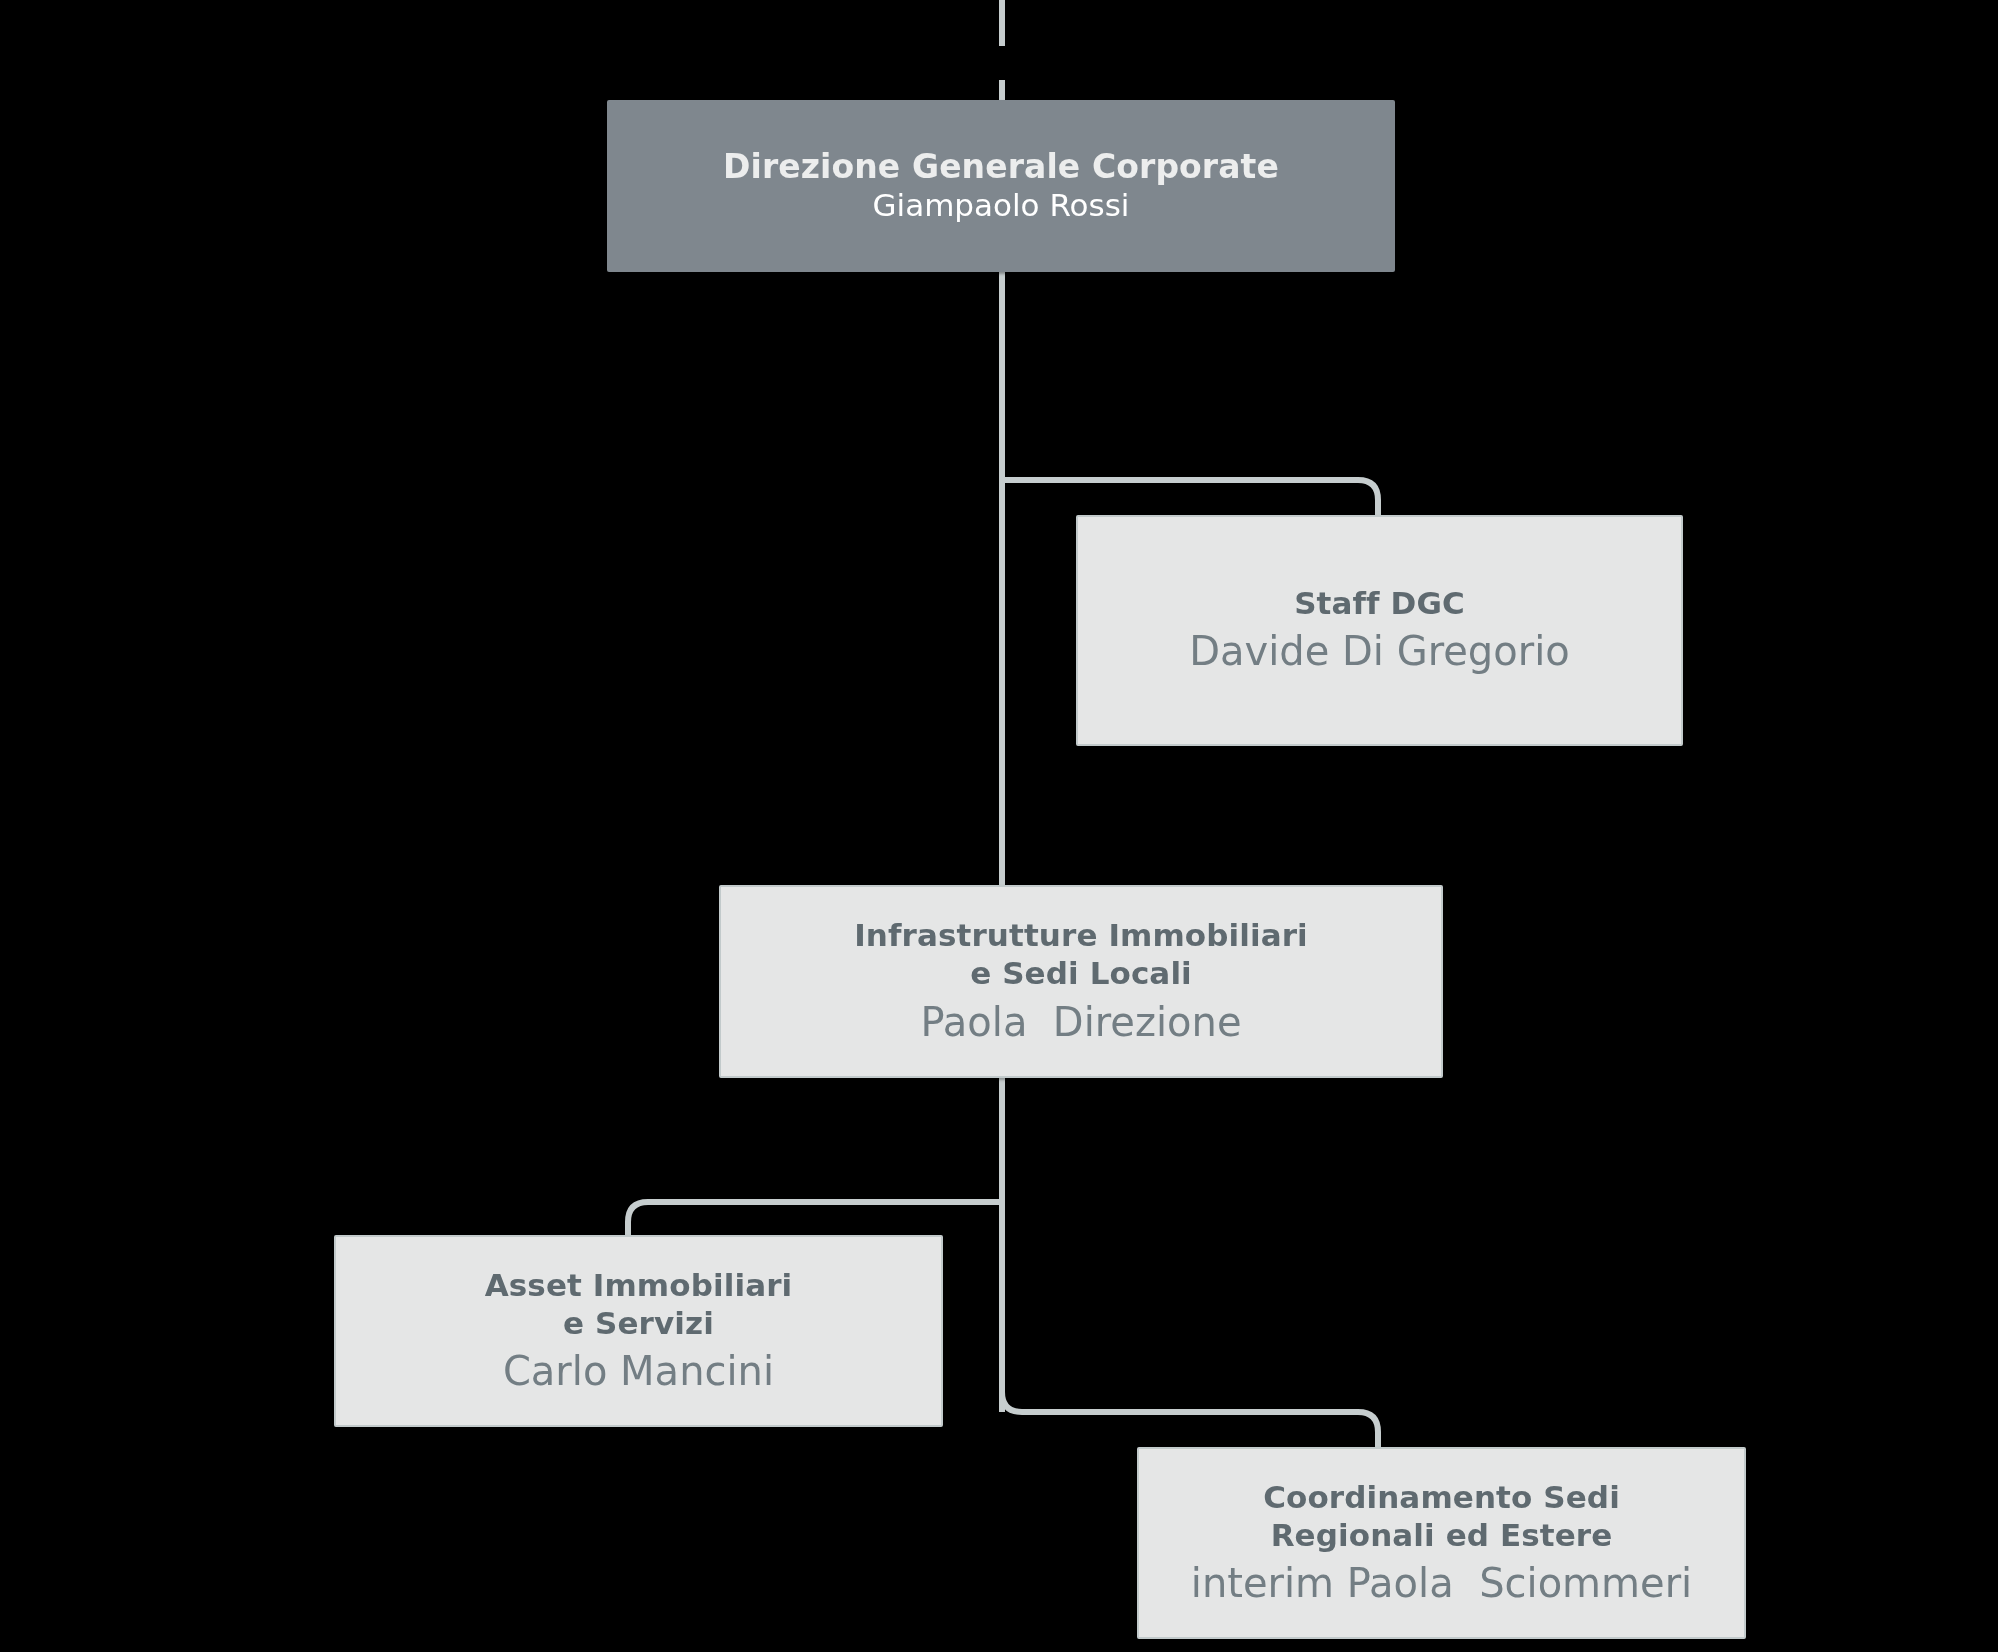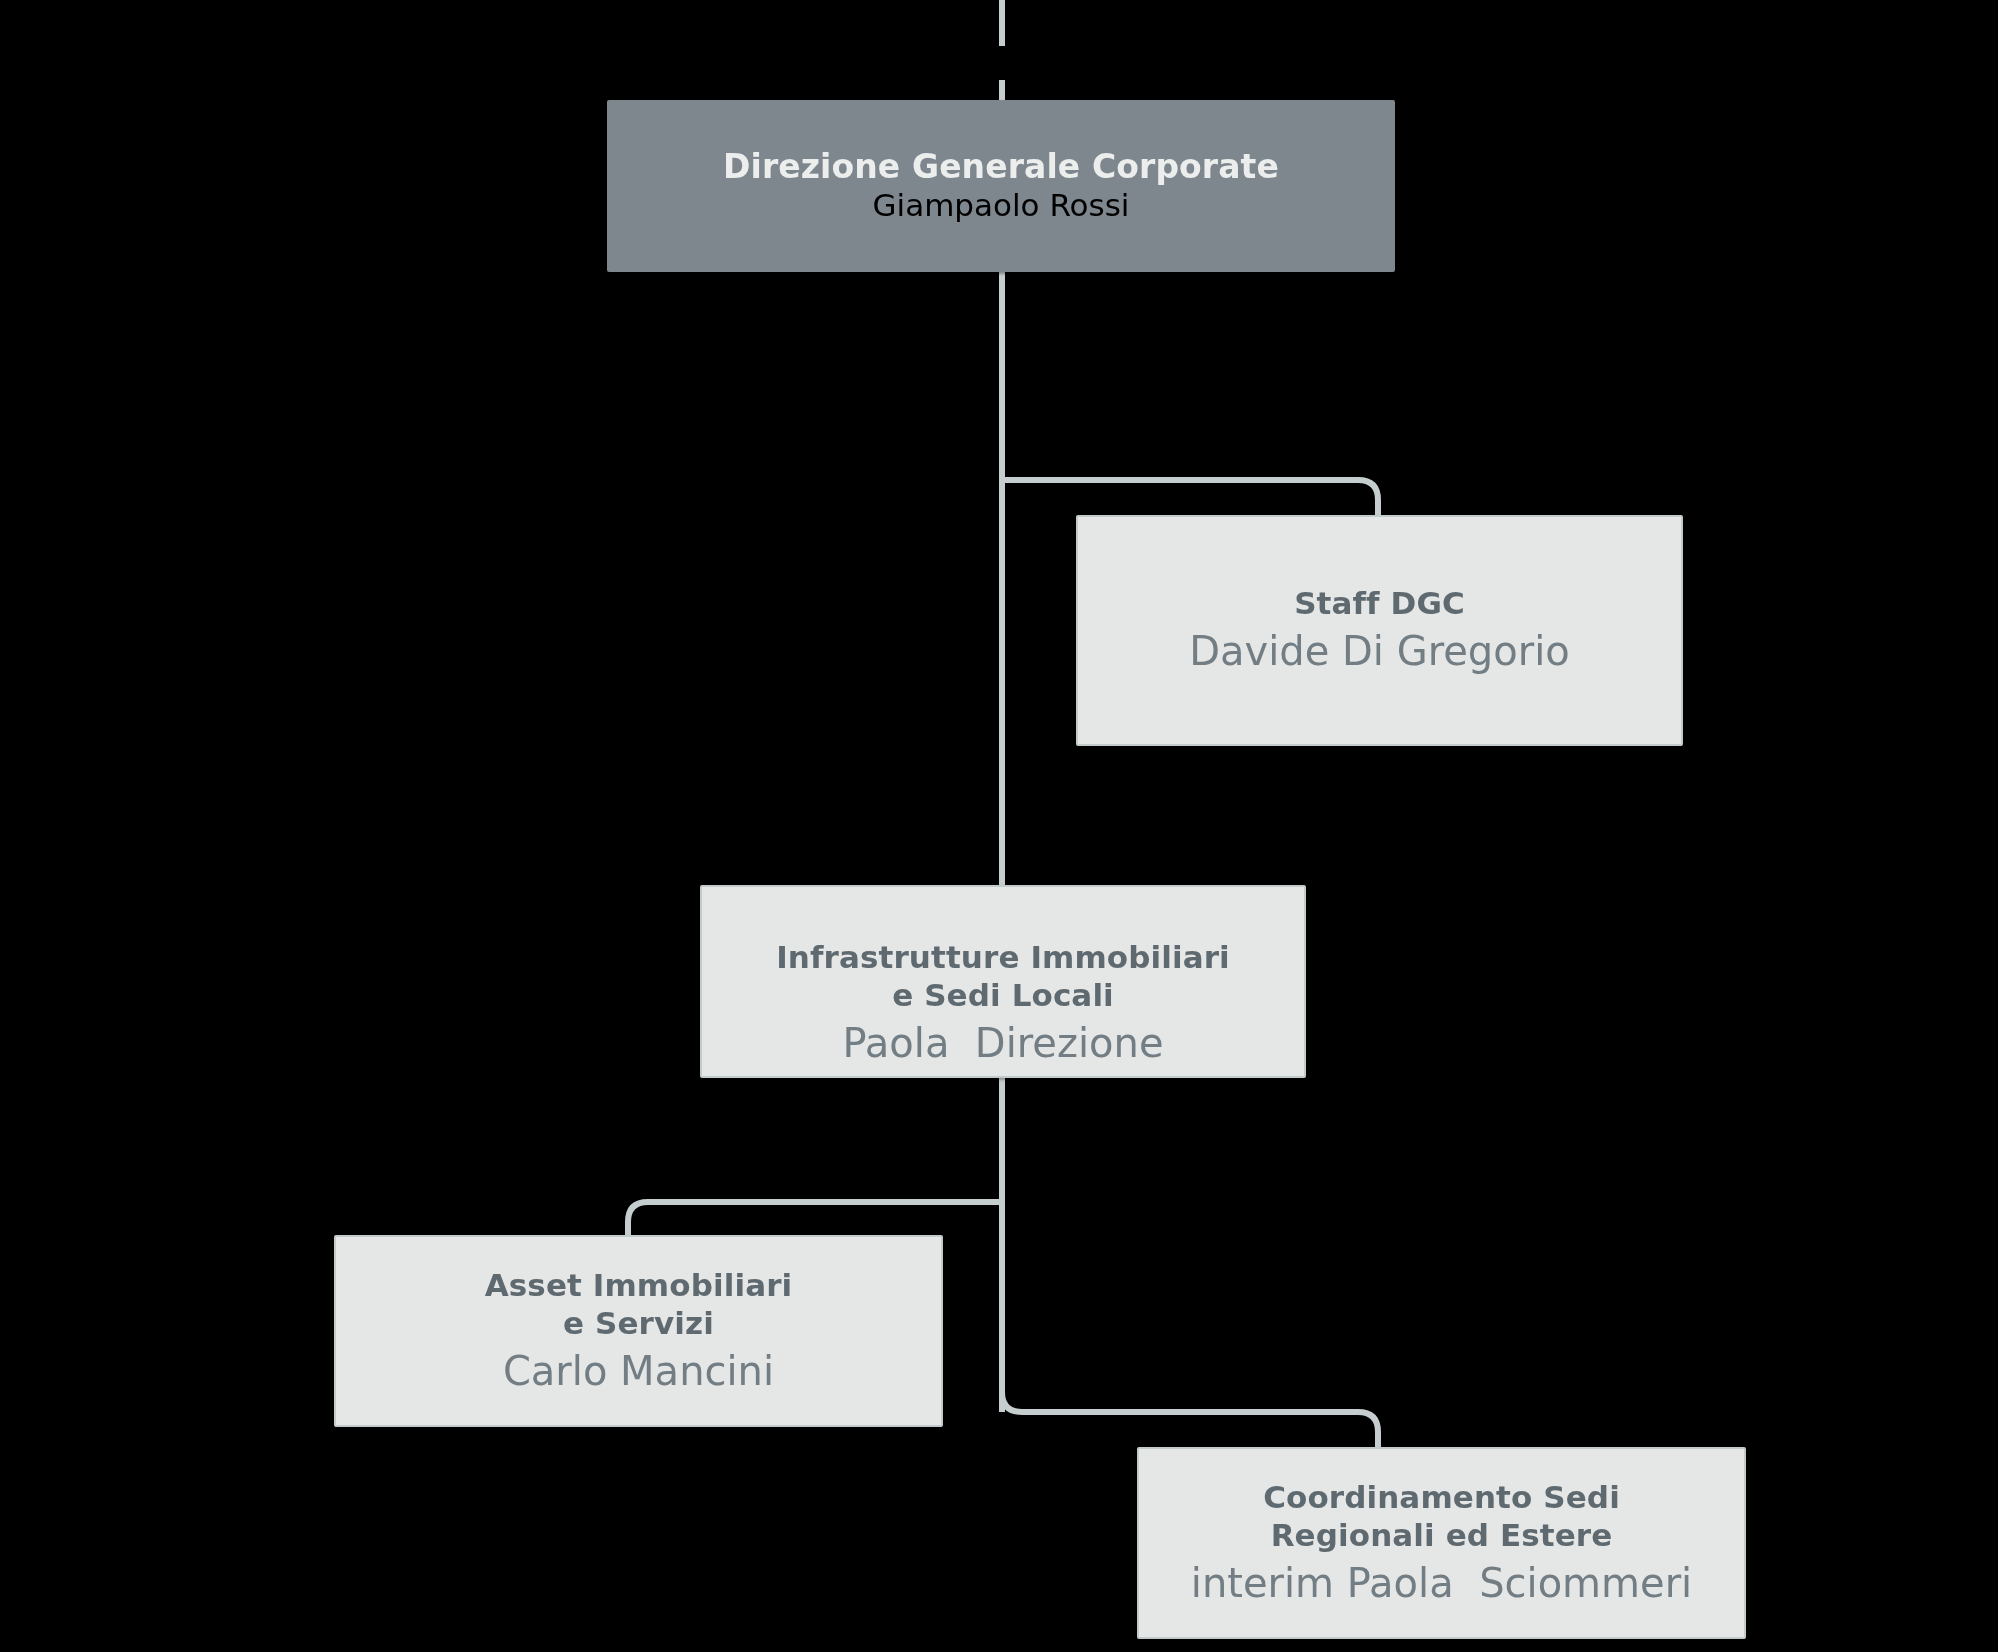--- a/index.html
+++ b/index.html
@@ -41,21 +41,21 @@
     box-shadow: 0 2px 3px rgba(0,0,0,0.35);
   }
   .node-root .node-title {
     color: #eceded;
     font-weight: bold;
     font-size: 33px;
     line-height: 1.22;
     letter-spacing: 0.1px;
   }
   .node-root .node-person {
-    color: #000000;
+    color: #ffffff;
     font-weight: normal;
     font-size: 31px;
     line-height: 1.22;
     margin-top: 0;
   }
   .node-unit {
     background: #e5e6e6;
     border: 2px solid #c2cacb;
     box-shadow: 0 2px 3px rgba(0,0,0,0.30);
   }
@@ -72,21 +72,21 @@
     font-size: 40px;
     line-height: 1.23;
     margin-top: 5px;
     white-space: pre;
   }
   .node-title { white-space: pre-line; }
 
   
   #node-dgc              { left: 607px;  top: 100px;  width: 788px;  height: 172px; }
   #node-staff-dgc        { left: 1076px; top: 515px;  width: 607px;  height: 231px; }
-  #node-infrastrutture   { left: 700px;  top: 885px;  width: 606px;  height: 193px; justify-content: flex-end; }
+  #node-infrastrutture   { left: 719px;  top: 885px;  width: 724px;  height: 193px; }
   #node-asset            { left: 334px;  top: 1235px; width: 609px;  height: 192px; }
   #node-coordinamento    { left: 1137px; top: 1447px; width: 609px;  height: 192px; }
 </style>
 </head>
 <body>
 
 <div id="chart-root">
 
   <svg id="connector-layer" viewBox="0 0 1998 1652" width="1998" height="1652" xmlns="http://www.w3.org/2000/svg">
 

